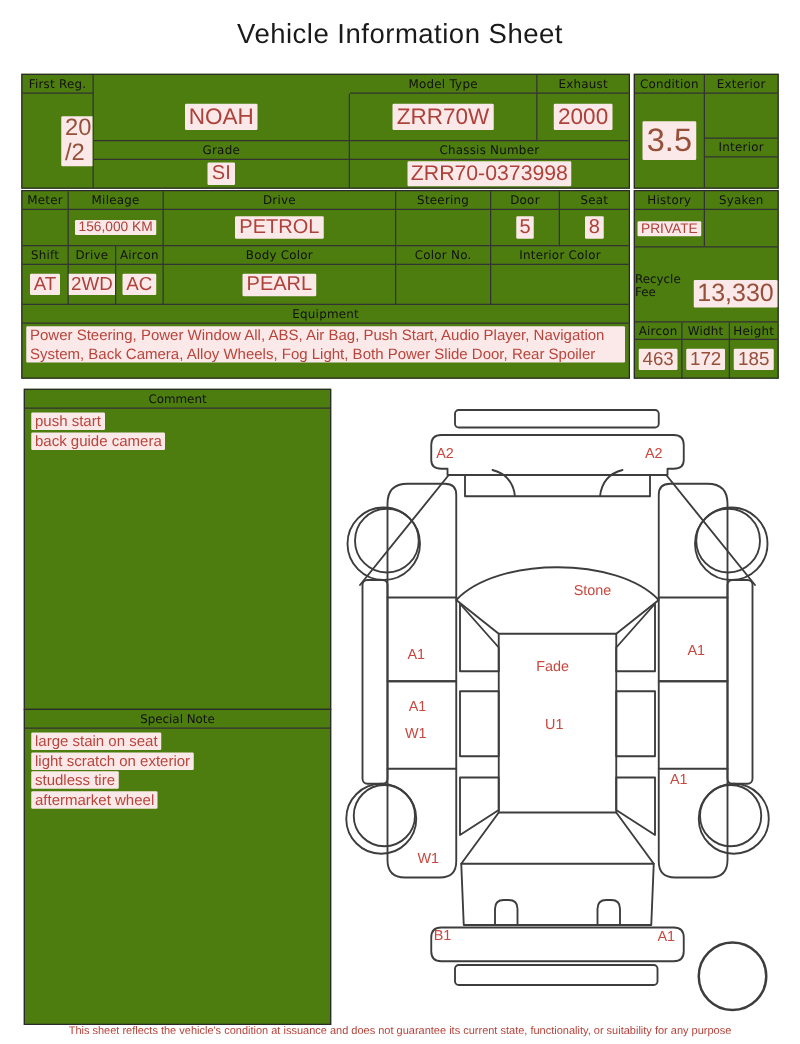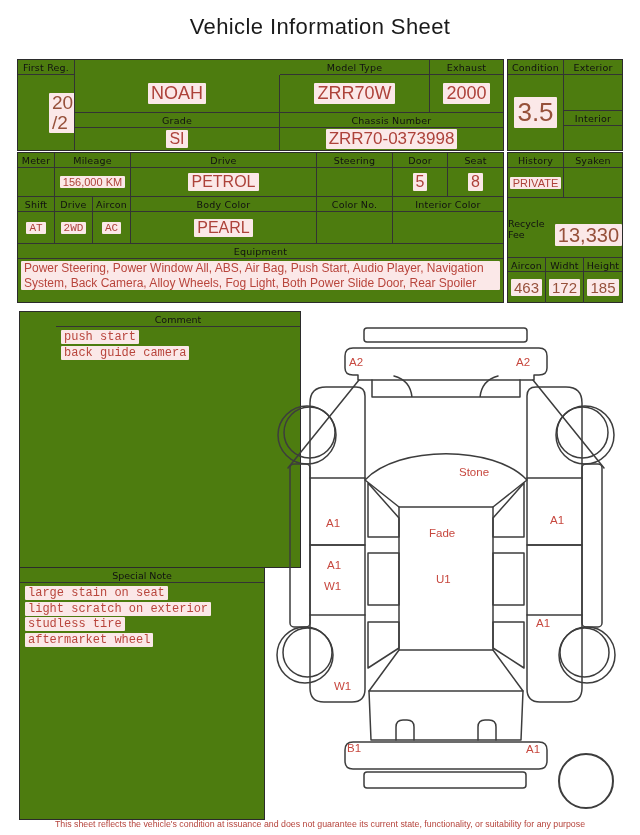--- a/index.html
+++ b/index.html
@@ -10,36 +10,36 @@
   .box{position:absolute;box-sizing:content-box;border:1.5px solid #2b2b2b;background:#4d7c0f;}
   .grid{display:grid;width:100%;height:100%;}
   .c{display:flex;align-items:center;justify-content:center;overflow:hidden;}
   .br{border-right:1px solid #333;}
   .bb{border-bottom:1px solid #333;}
   .h{font-size:9.5px;color:#111;font-family:"DejaVu Sans",sans-serif;
      letter-spacing:.2px;padding-top:1px;}
   .v{color:#ad423a;}
   .brown{color:#96503a;}
   .hl{background:#fbe8e8;padding:0 3px;border-radius:1px;white-space:pre-line;}
-  .fz11{font-size:11px;} .fz13{font-size:11px;font-family:Liberation Mono, monospace;}
+  .fz11{font-size:11px;} .fz13{font-size:15px;}
   .fz15{font-size:15px;} .fz16{font-size:16px;} .fz17{font-size:17px;}
   .fz18{font-size:18px;} .fz19{font-size:19px;line-height:20px;margin-left:28px;} .fz26{font-size:26px;}
   .left{justify-content:flex-start;}
   .eqtext{align-items:flex-start;justify-content:flex-start;text-align:left;
           font-size:12px;line-height:14.5px;color:#b8453c;padding:2px 3px;}
   
   .histA,.histC{display:grid;}
   .recycle{display:flex;align-items:center;border-bottom:1px solid #333;}
   .recycle .rlab{font-size:9.5px;color:#111;font-family:"DejaVu Sans",sans-serif;margin-top:3px;}
   .recycle .rval{font-size:20px;margin-top:16px;}
   
   .notebox .bhdr{height:14px;border-bottom:1px solid #333;display:flex;
      align-items:center;justify-content:center;font-size:9.5px;color:#111;
      font-family:"DejaVu Sans",sans-serif;}
-  .notebox .bcontent{padding:3px 5px;font-family:Liberation Mono, monospace;}
+  .notebox .bcontent{padding:3px 5px;}
   .noteline{font-size:12px;line-height:15.5px;color:#b8453c;}
   
   .diagram{position:absolute;left:268px;top:315px;}
   .mark{font-family:"Liberation Sans",sans-serif;font-size:11.5px;fill:#c7483f;}
   .footer{position:absolute;top:819px;left:0;width:640px;text-align:center;
           font-size:8.8px;color:#b5433b;font-family:"Liberation Sans",sans-serif;}
 </style>
 </head>
 <body>
 
@@ -167,21 +167,21 @@
         </div>
       <div class="c v br fz15 brown">
           <span class="hl">172</span>
         </div>
       <div class="c v fz15 brown">
           <span class="hl">185</span>
         </div>
     </div>
   </div>
 
-  <div class="box notebox" style="left:19px;top:311px;width:244px;height:255px;padding-left:36px;">
+  <div class="box notebox" style="left:19px;top:311px;width:244px;height:255px;">
     <div class="bhdr">Comment</div>
     <div class="bcontent">
       <div class="noteline"><span class="hl">push start</span></div>
       <div class="noteline"><span class="hl">back guide camera</span></div>
     </div>
   </div>
 
   <div class="box notebox" style="left:19px;top:567px;width:244px;height:251px;">
     <div class="bhdr">Special Note</div>
     <div class="bcontent">

